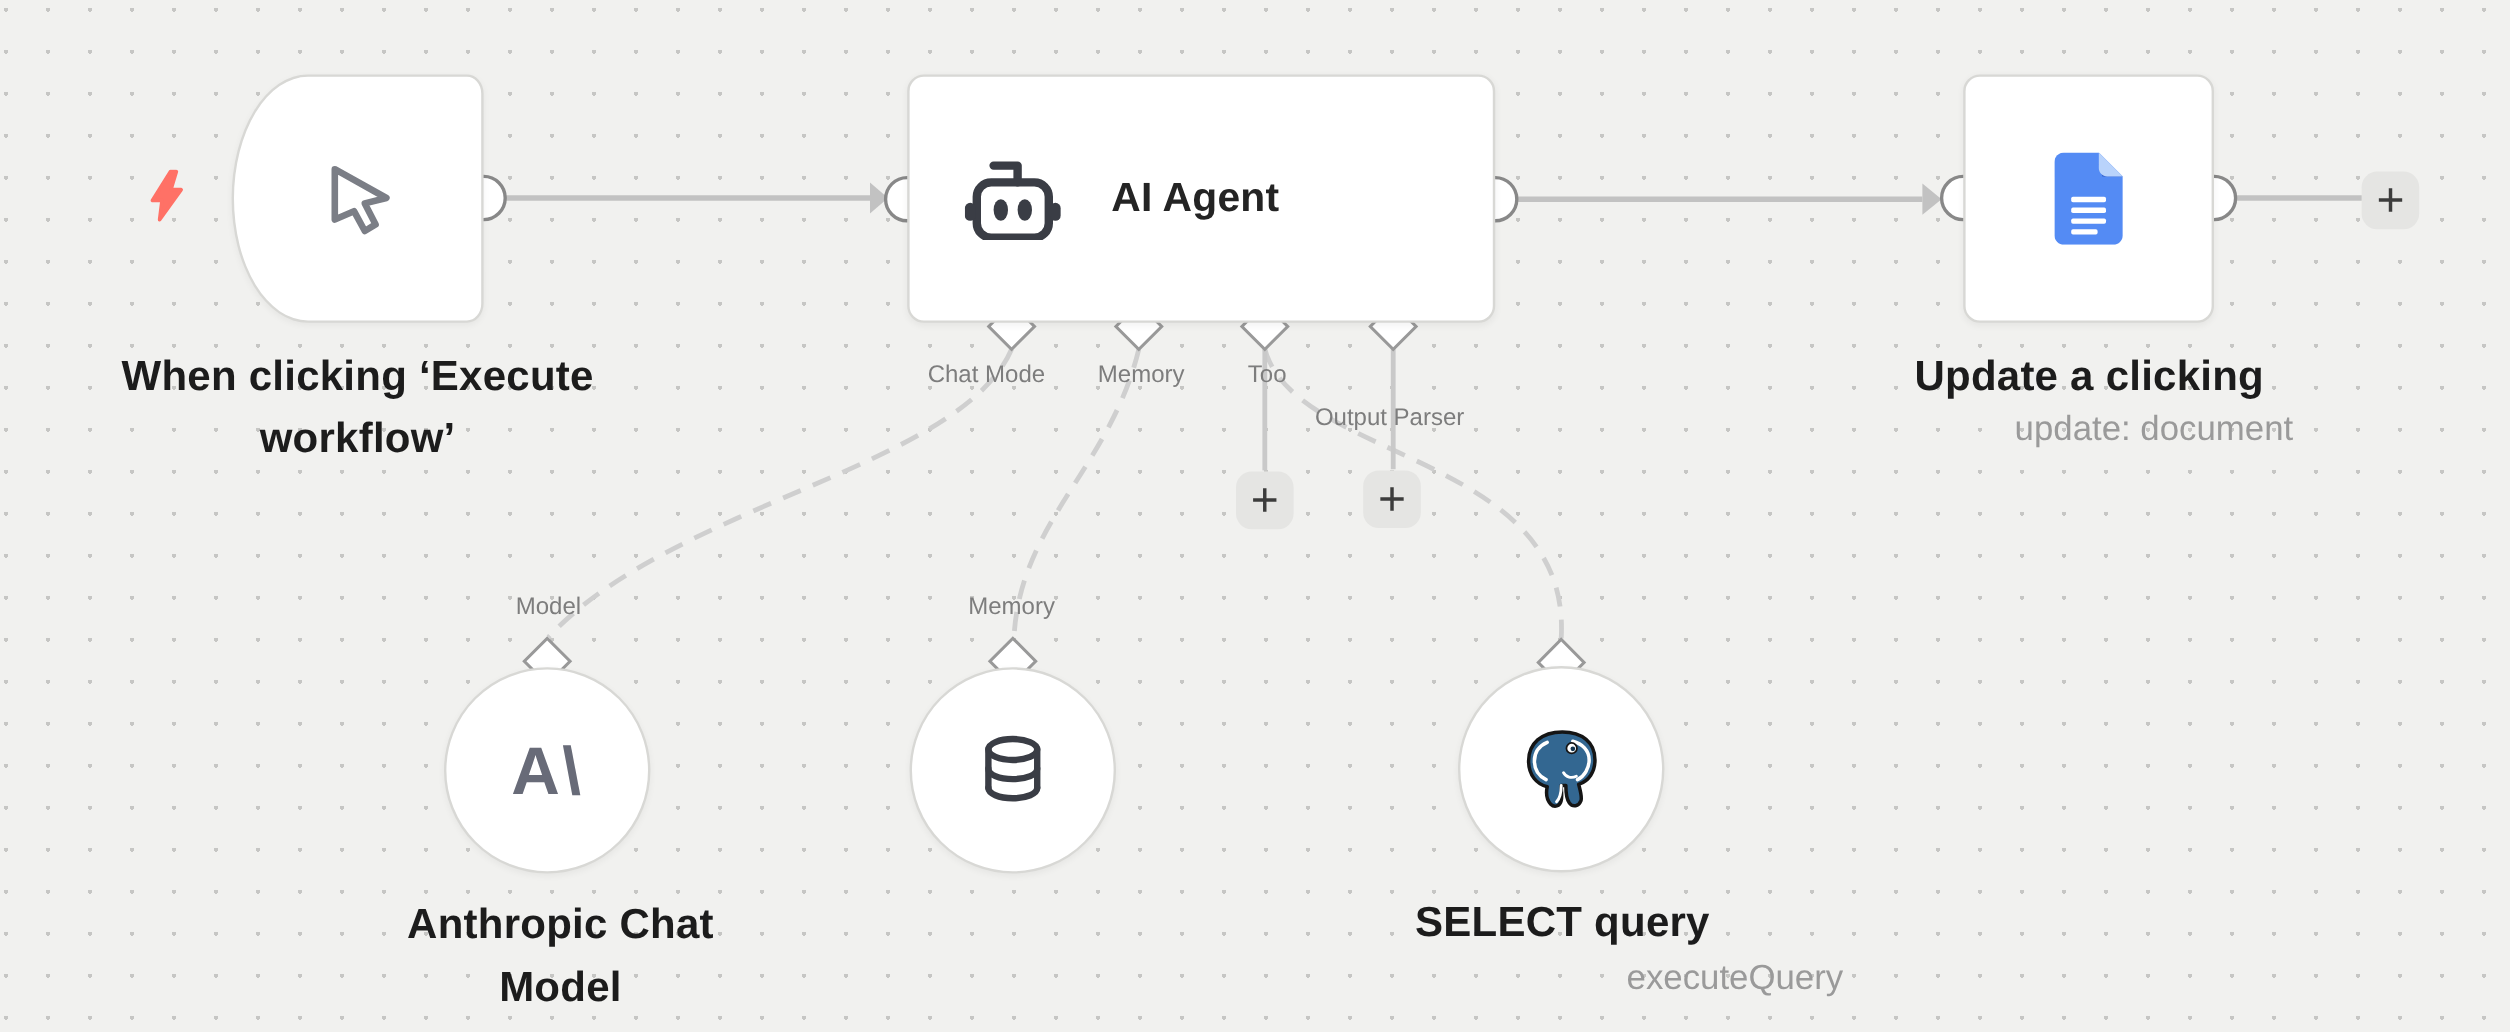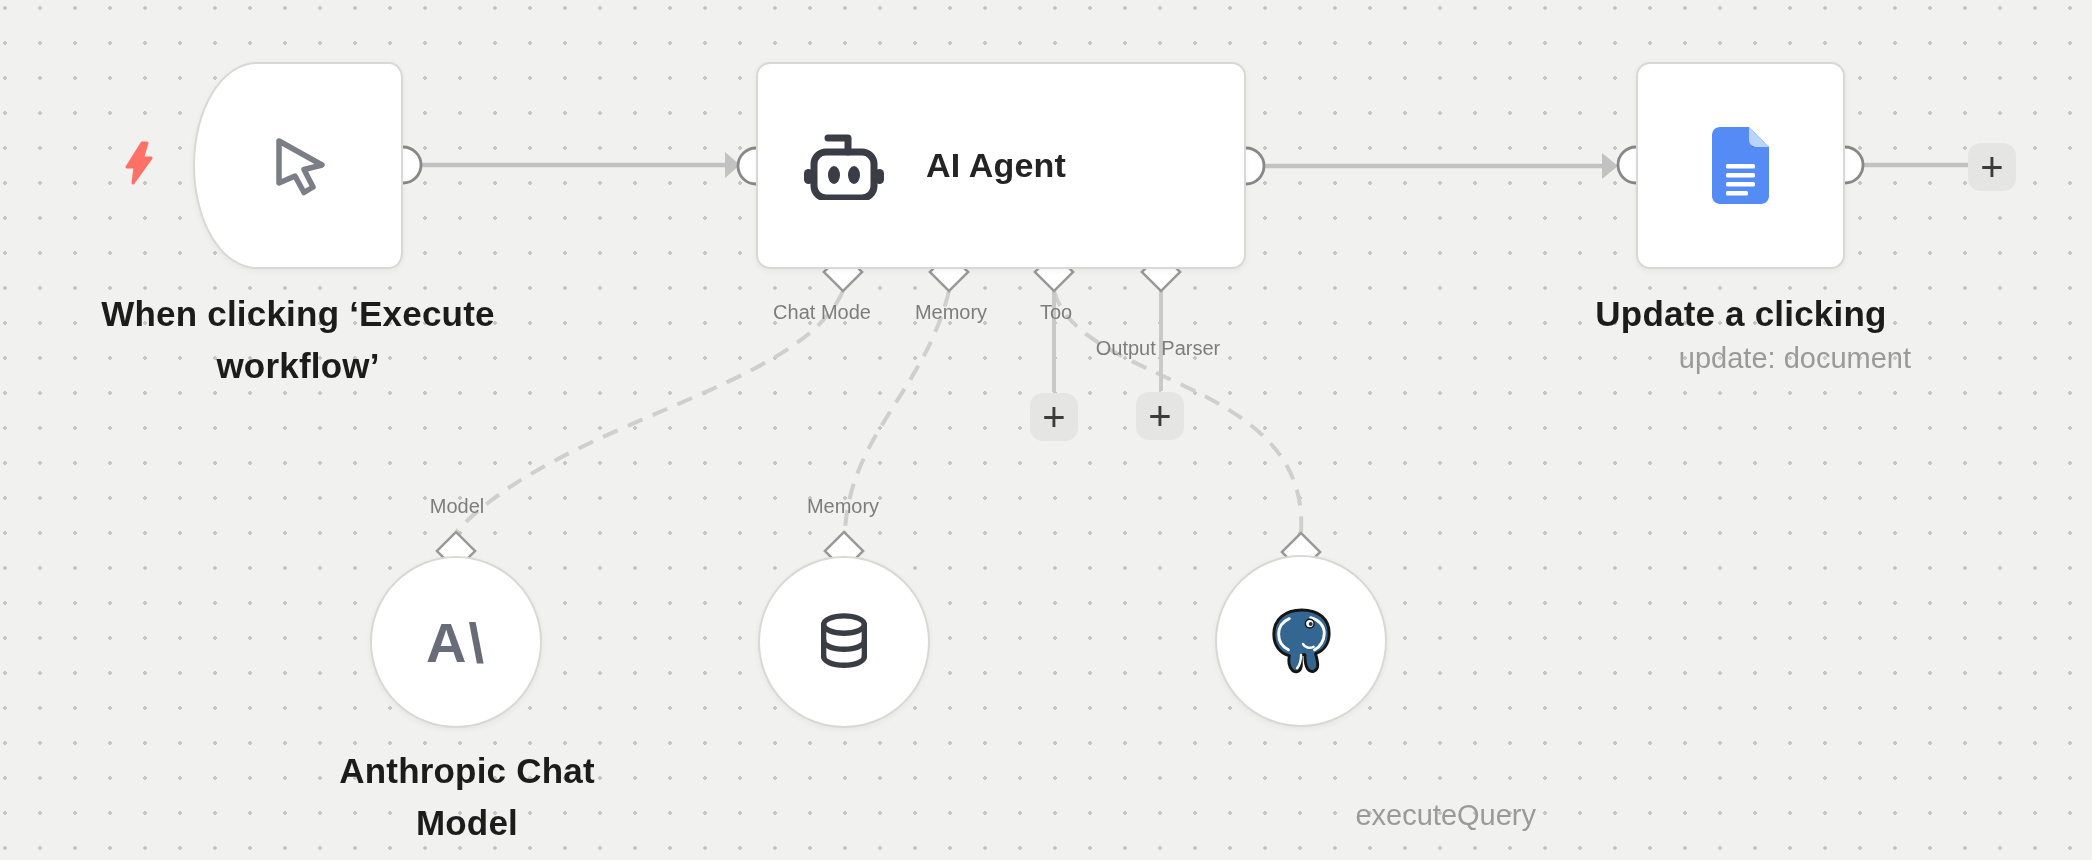--- a/index.html
+++ b/index.html
@@ -170,15 +170,16 @@
     <svg width="66" height="68" viewBox="0 0 68 70">
       <path d="M35 3 C17 3 6 13 6 28 C6 40 13 48 22 50 C21 55 21 61 25 65 C28 68 33 67 34 62 C35 58 34 53 34 49 L38 49 C38 54 38 60 41 64 C44 68 49 67 51 62 C52 58 50 52 49 48 C58 45 63 37 63 27 C63 12 52 3 35 3 Z" fill="var(--postgres-blue,#336791)" stroke="#151515" stroke-width="3" stroke-linejoin="round"></path>
       <path d="M22 12 C15 15 11 21 11 28 C11 36 15 41 21 44" stroke="#ffffff" stroke-width="3" fill="none" stroke-linecap="round"></path>
       <path d="M44 11 C52 13 58 19 58 27 C58 34 54 41 48 44" stroke="#ffffff" stroke-width="3" fill="none" stroke-linecap="round"></path>
       <path d="M34 49 C34 55 33 60 30 63" stroke="#ffffff" stroke-width="2.5" fill="none" stroke-linecap="round"></path>
       <path d="M36 38 C38 42 43 43 47 41" stroke="#ffffff" stroke-width="2.5" fill="none" stroke-linecap="round"></path>
       <circle cx="43" cy="17" r="4.5" fill="#ffffff" stroke="#151515" stroke-width="1.5"></circle>
       <circle cx="44" cy="17.5" r="2" fill="#12344f"></circle>
     </svg>
   </div>
+  <div class="node-title" style="left:1102px;top:743px;width:400px;">SELECT query</div>
   <div class="node-subtitle" style="left:1136px;top:797px;width:400px;">executeQuery</div>
 
 </div>
 
 </body></html>

